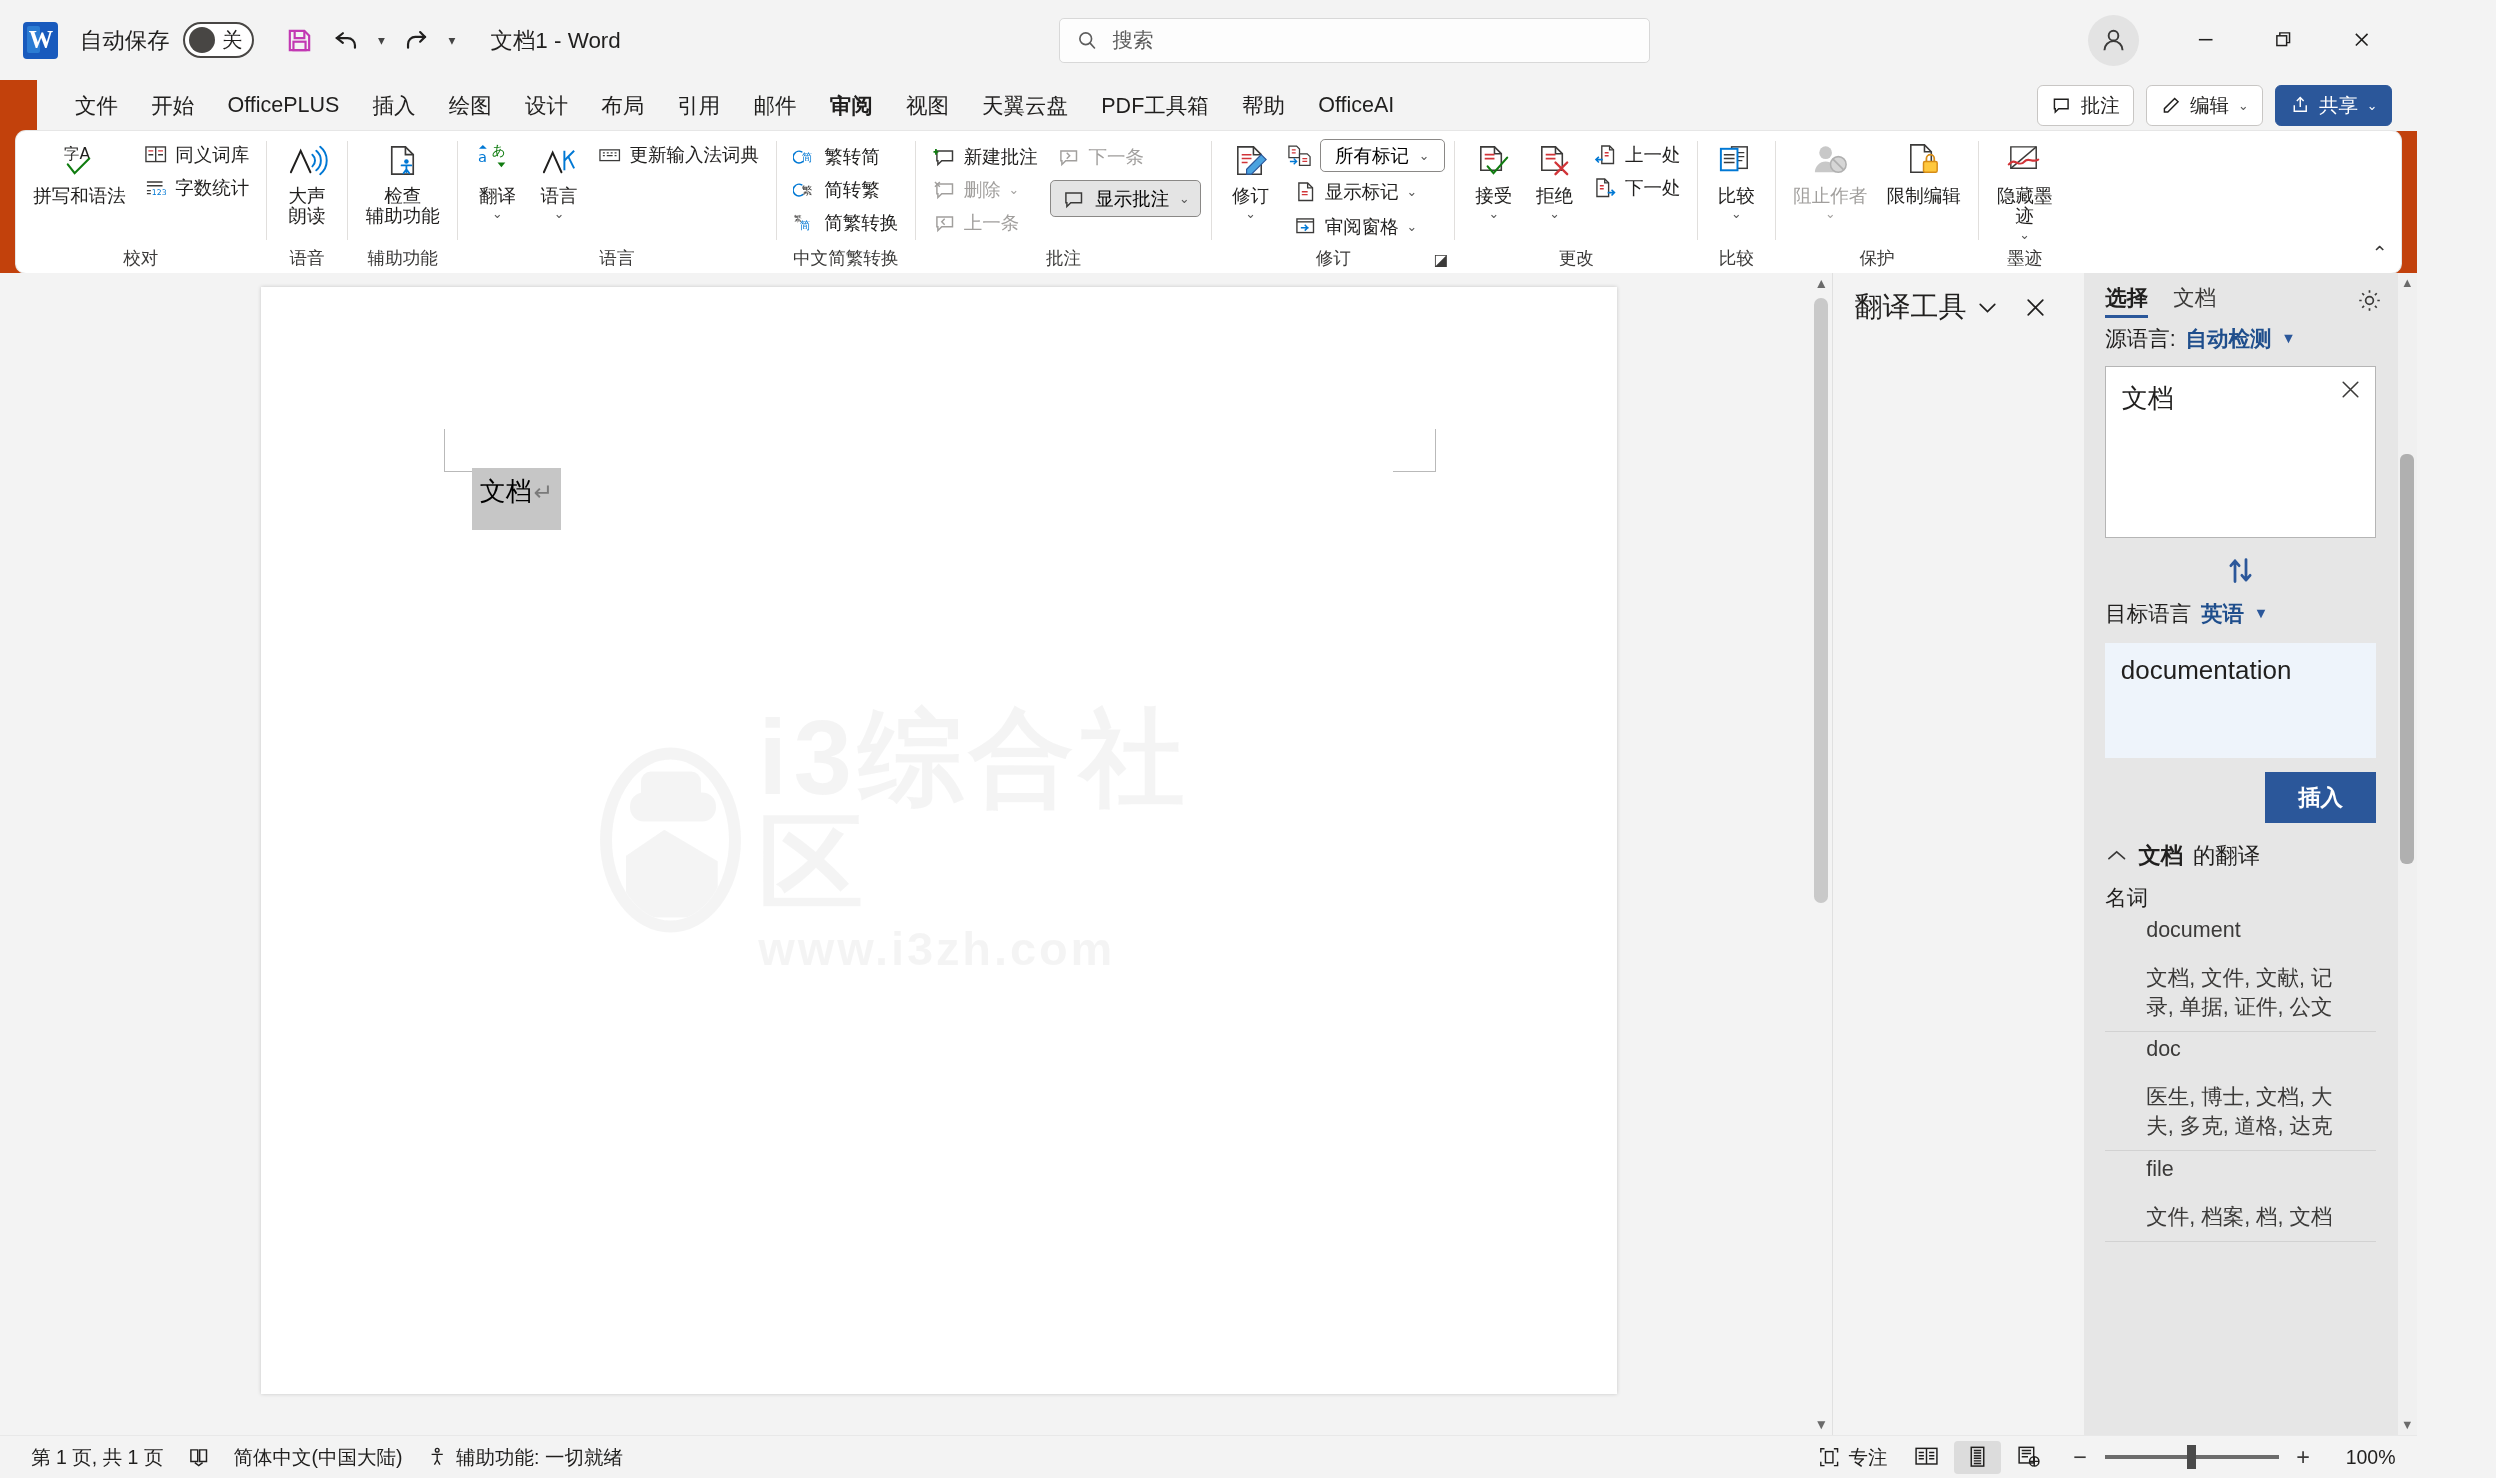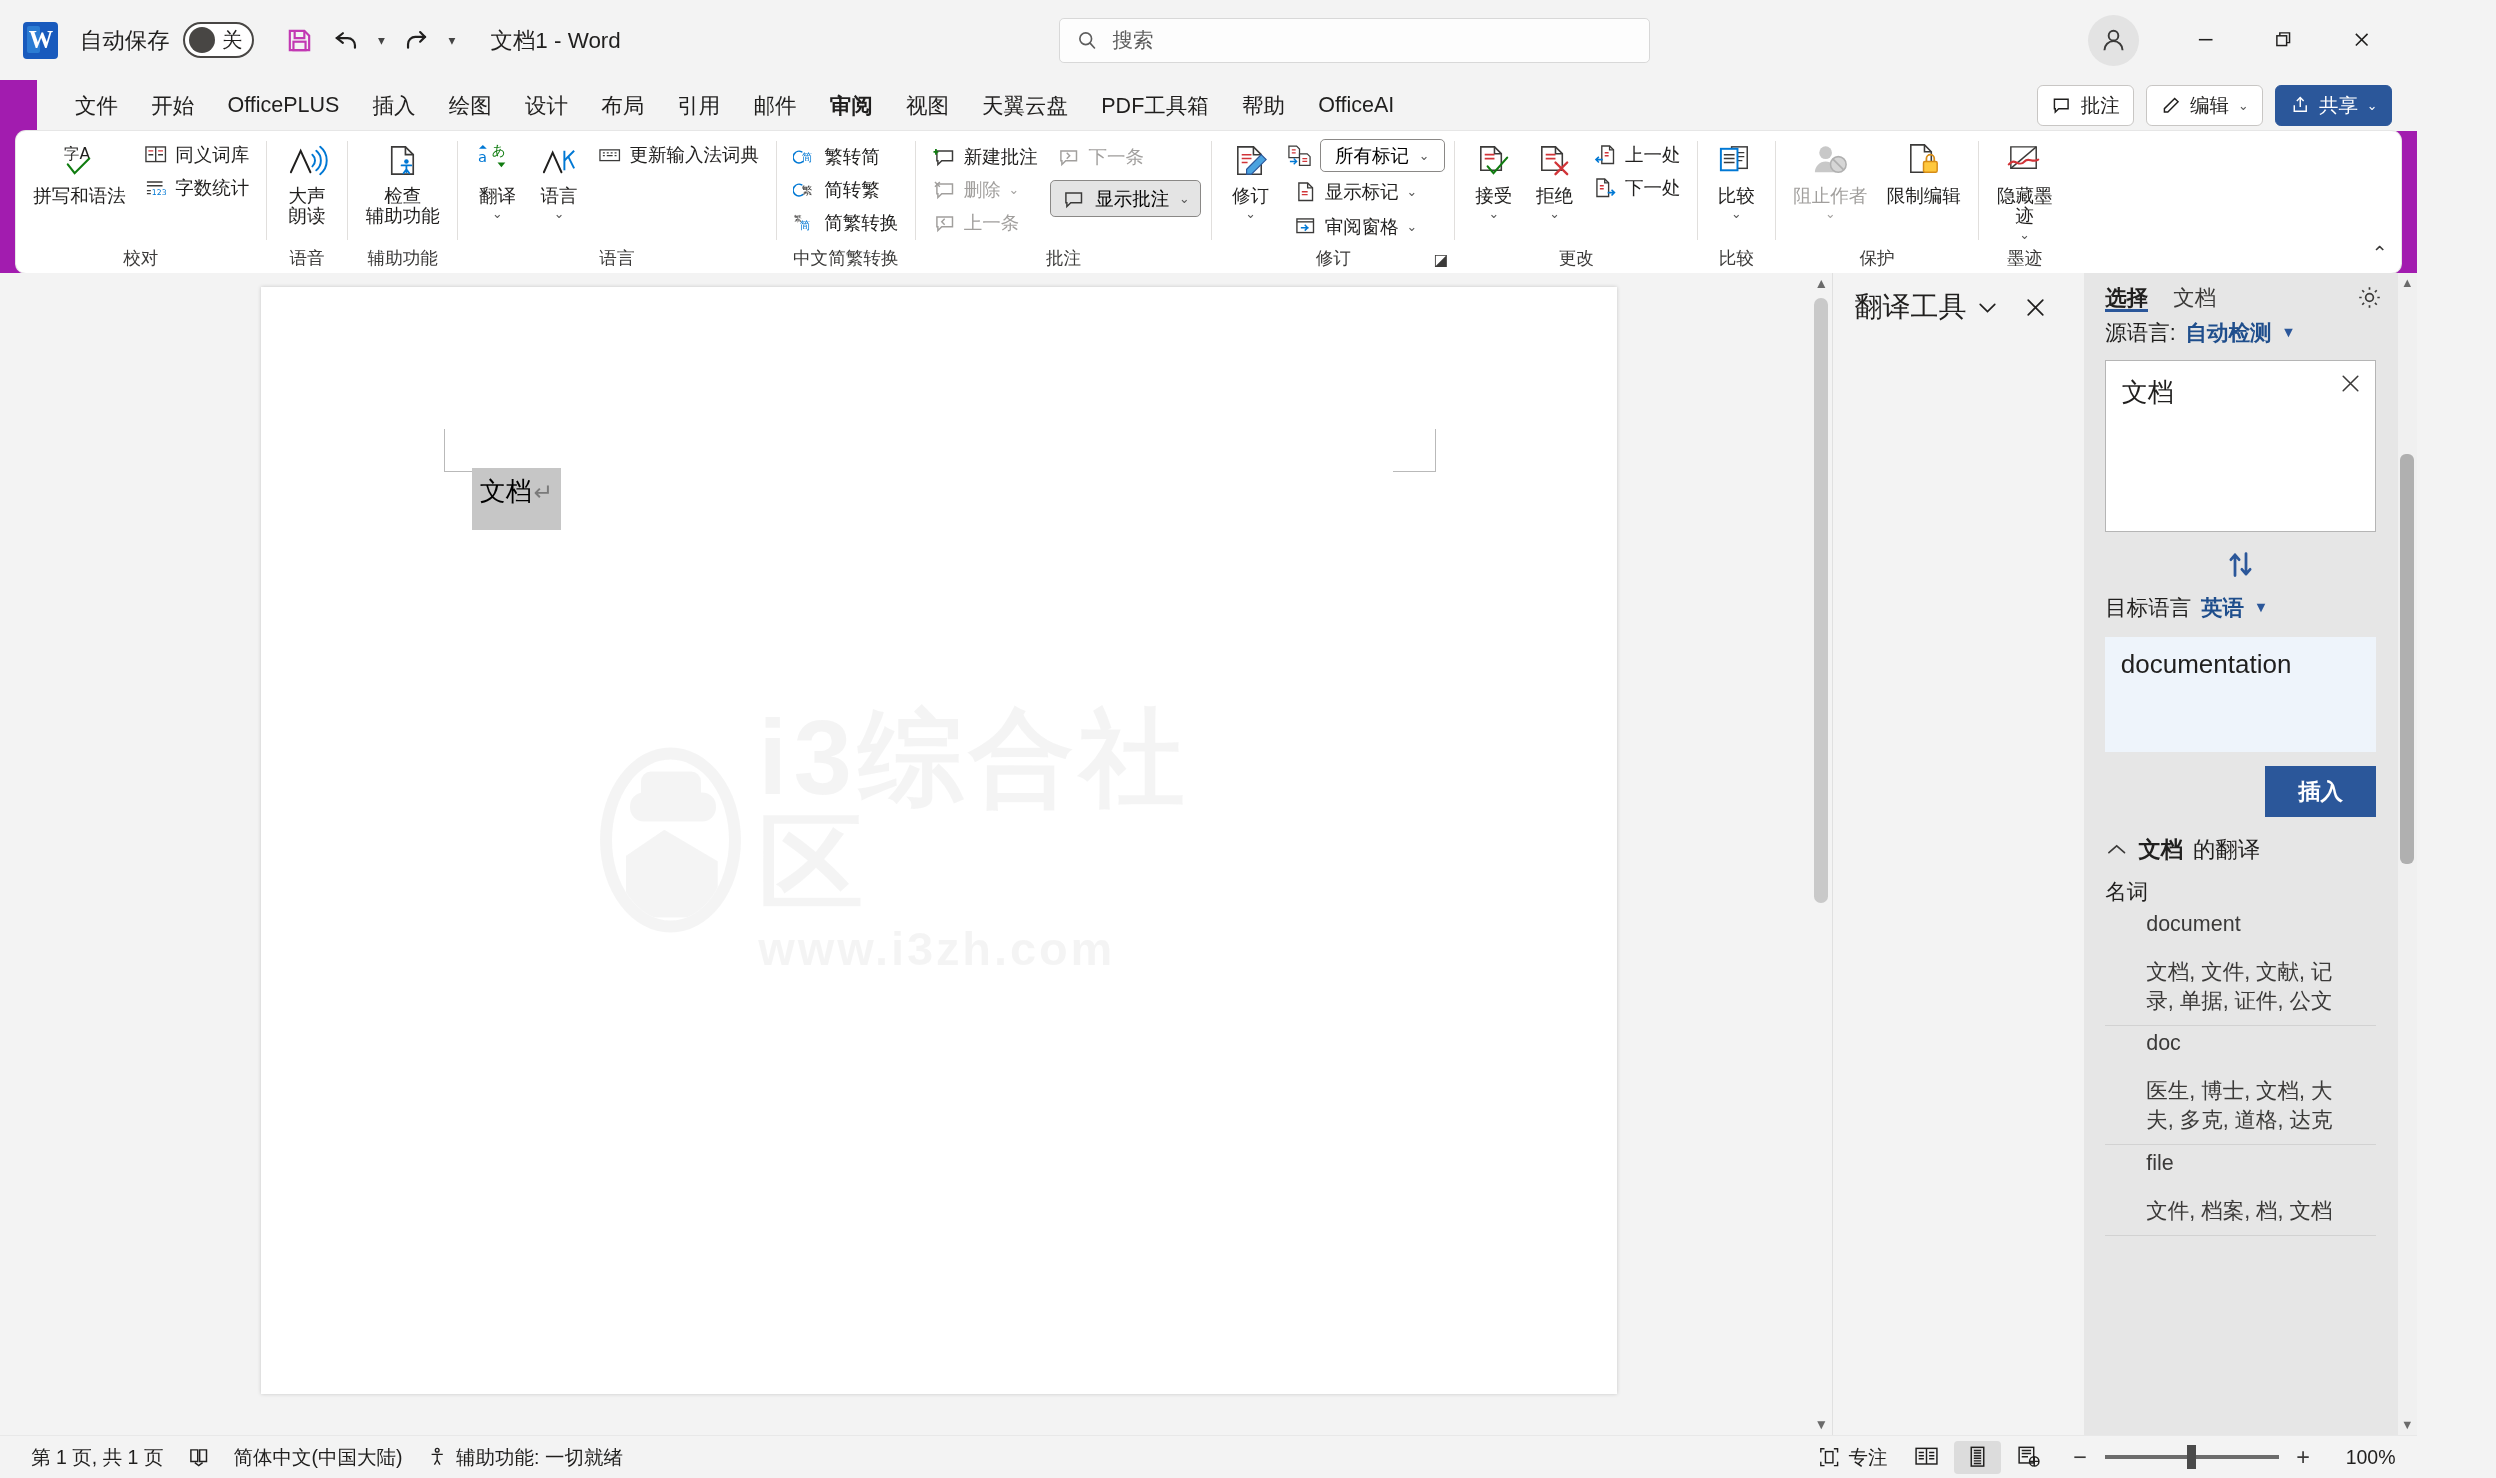--- a/index.html
+++ b/index.html
@@ -3,21 +3,21 @@
 <meta charset="utf-8">
 <style>
   * { box-sizing: border-box; margin: 0; padding: 0; }
   html, body {
     width: 2497px; height: 1478px;
     font-family: "Liberation Sans", "DejaVu Sans", sans-serif;
     background: #f3f3f3;
     overflow: hidden;
     -webkit-font-smoothing: antialiased;
   }
-  .app { width: 2417px; height: 1478px; display: flex; flex-direction: column; background:#a21caf; }
+  .app { width: 2417px; height: 1478px; display: flex; flex-direction: column; background:#c2410c; }
 
   
   .titlebar {
     height: 80px; display: flex; align-items: center;
     background: #f3f3f3; padding: 0 13.7px; flex: none;
   }
   .word-logo {
     width: 35px; height: 37px; border-radius: 3.9px;
     background: #185abd; position: relative; flex:none;
     margin-right: 21.5px; margin-left: 9.8px;
@@ -189,21 +189,21 @@
   .pane-title { font-size: 28px; color:#201f1e; font-weight: 500; }
   .pane-hbtn {
     width: 41px; height: 41px; display:flex; align-items:center; justify-content:center;
     cursor:pointer; border-radius:3.9px;
   }
   .pane-body {
     flex:1; background:#e6e6e6; margin: 0 0 0 9.8px; display:flex; min-height:0;
   }
   .pane-content { flex:1; display:flex; flex-direction:column; min-width:0; overflow:hidden; }
   .pane-tabs { display:flex; align-items:center; padding: 9.8px 13.7px 0 21.5px; gap: 25px; flex:none; }
-  .ptab { font-size: 21.5px; color:#3b3a39; padding-bottom: 0; cursor:pointer; position:relative; }
+  .ptab { font-size: 21.5px; color:#3b3a39; padding-bottom: 6px; cursor:pointer; position:relative; }
   .ptab.active { font-weight: bold; color:#201f1e; }
   .ptab.active::after {
     content:""; position:absolute; left:0; right:0; bottom:0; height:2.9px; background:#2b579a;
   }
   .gear { margin-left:auto; cursor:pointer; }
   .src-row { display:flex; align-items:center; gap:9.8px; padding: 5.9px 21.5px 0 21.5px; font-size: 21.5px; color:#201f1e; }
   .lang-link { color:#1f4e8c; font-weight:bold; cursor:pointer; }
   .tri { color:#2b579a; font-size: 14.6px; }
   .textbox {
     margin: 13.7px 21.5px 0 21.5px; background:#fff; border:1px solid #b5b5b5;

